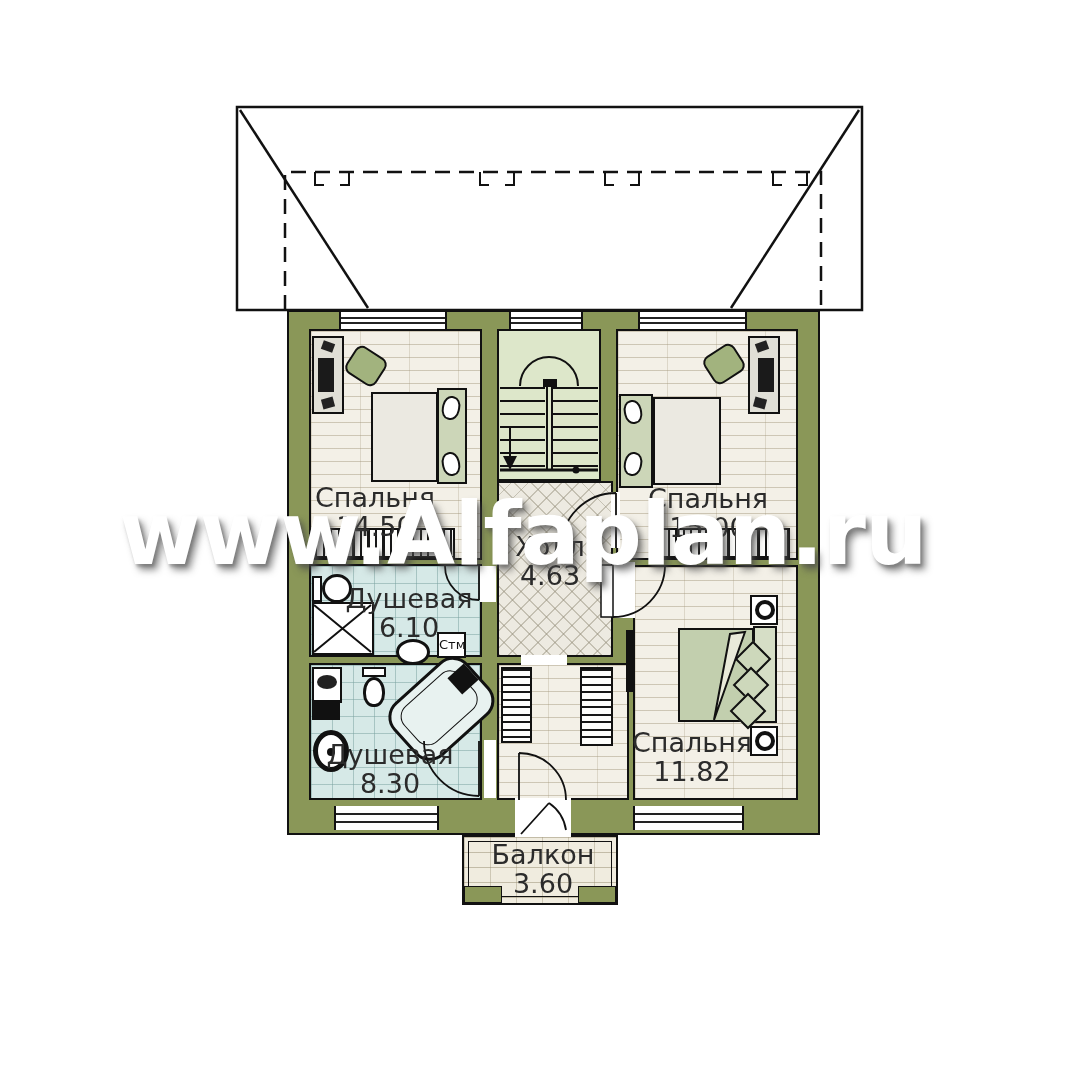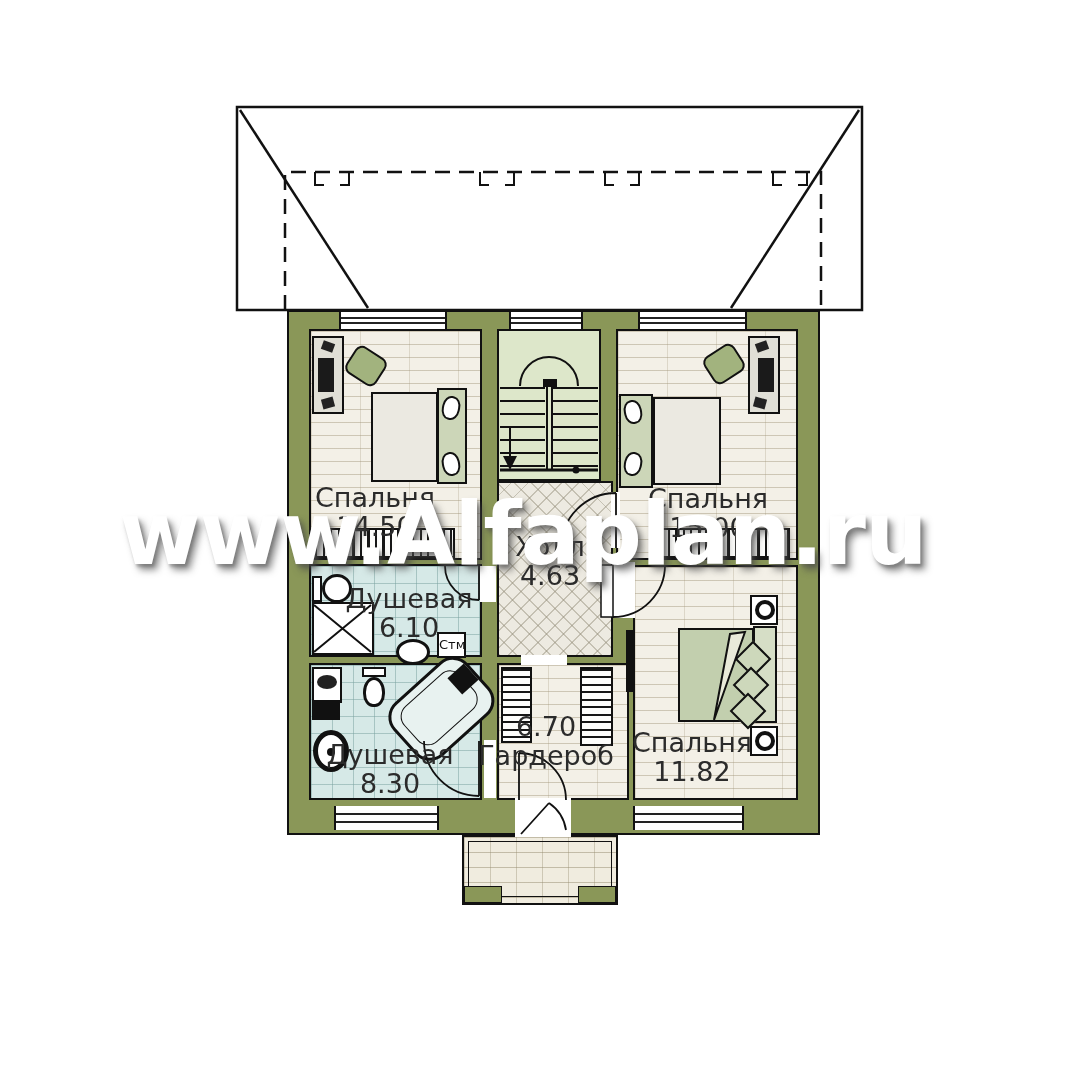--- a/index.html
+++ b/index.html
@@ -194,24 +194,24 @@
     <span>4.63</span>
   </div>
   <div class="label" style="left:409px;top:584px;">
     <span>Душевая</span><br>
     <span>6.10</span>
   </div>
   <div class="label" style="left:390px;top:740px;">
     <span>Душевая</span><br>
     <span>8.30</span>
   </div>
-  <div class="label" style="left:546px;top:712px;">
-    <span>6.70</span><br>
-    <span>Гардероб</span>
-  </div>
   <div class="label" style="left:692px;top:728px;">
     <span>Спальня</span><br>
     <span>11.82</span>
   </div>
+  <div class="label" style="left:543px;top:840px;">
+    <span>Балкон</span><br>
+    <span>3.60</span>
+  </div>
 
   <div id="watermark">www.Alfaplan.ru</div>
 
 </div>
 
 </body></html>

